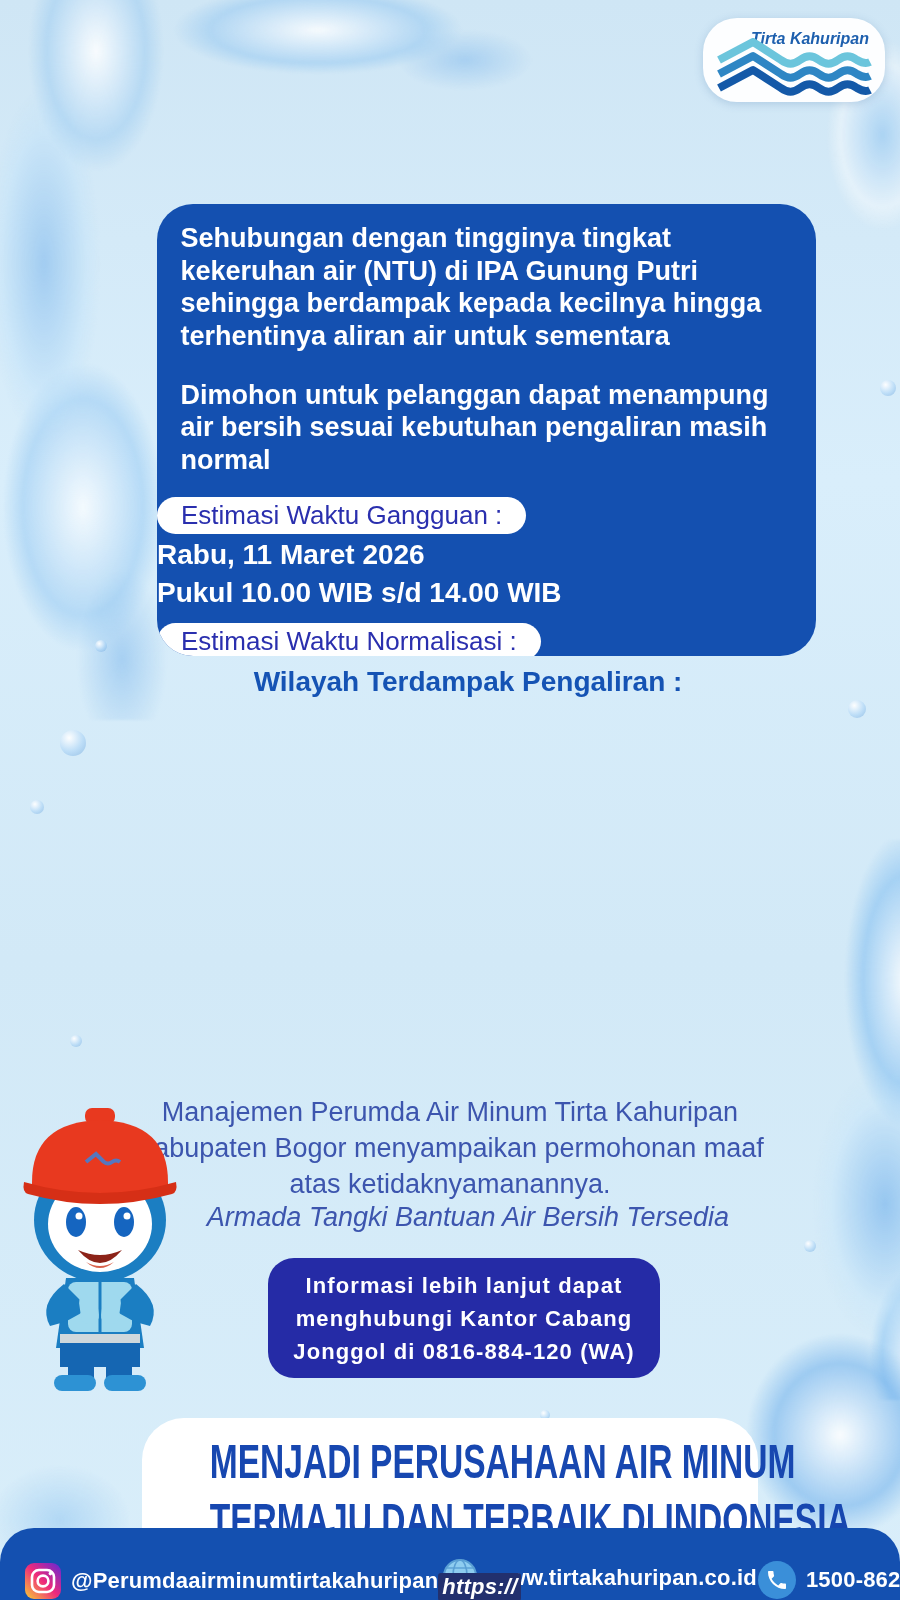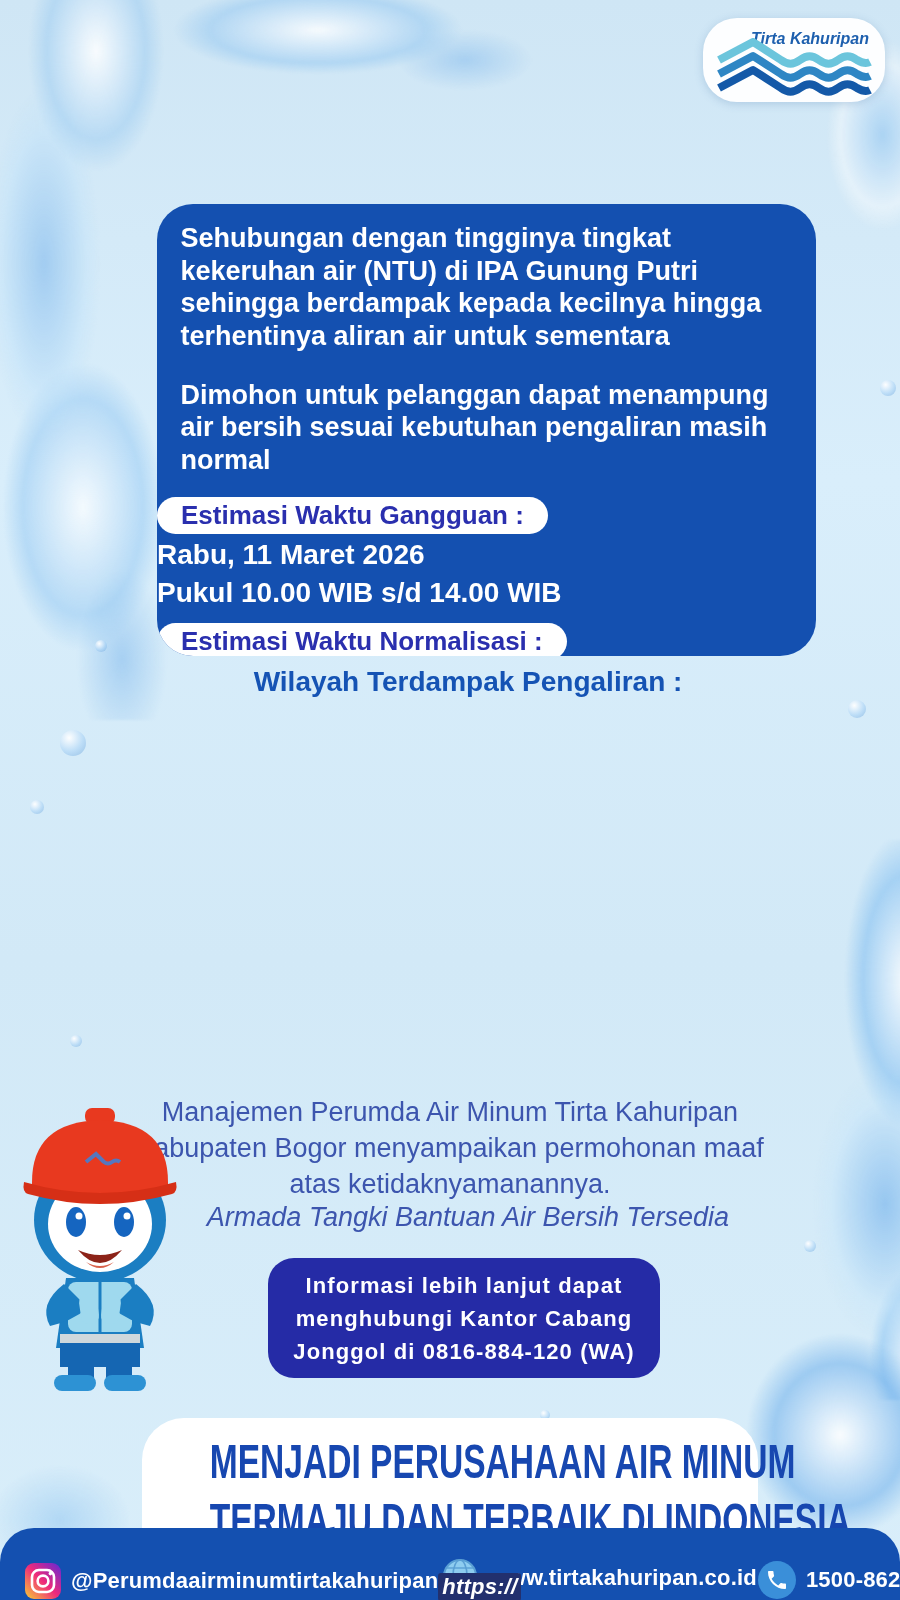--- a/index.html
+++ b/index.html
@@ -38,21 +38,21 @@
   
   .title-pill{position:absolute;left:181px;top:117px;width:540px;height:92px;background:#1450b0;
     border-radius:46px;display:flex;align-items:center;justify-content:center;}
   .title-pill span{color:#fff;font-size:37px;font-weight:bold;white-space:nowrap;letter-spacing:.5px;}
   
   .main-card{position:absolute;left:121px;top:204px;width:659px;height:452px;background:#1450b0;
     border-radius:36px;color:#fff;overflow:hidden;margin-left:36px;}
   .main-card .para{margin:0 auto;max-width:612px;font-size:27px;font-weight:bold;line-height:1.21;}
   .p1{padding-top:18px;}
   .p2{margin-top:26px !important;}
-  .pill-label{display:inline-block;background:#fff;color:#2a2fae;font-size:26px;font-weight:bold;
+  .pill-label{display:inline-block;background:#fff;color:#2a2fae;font-size:26px;font-weight:normal;
     padding:4px 24px;border-radius:24px;line-height:1.15;}
   .pl1{margin-top:20px;}
   .pl2{margin-top:14px;}
   .dt{font-size:28px;font-weight:bold;line-height:1.18;margin-top:4px;}
   
   .affected-heading{position:absolute;left:0;top:666px;width:100%;text-align:center;
     font-size:28px;font-weight:bold;color:#1553b4;}
   .areas-card{position:absolute;left:112px;top:708px;width:676px;height:316px;background:#fff;
     border-radius:44px;box-shadow:0 10px 24px rgba(90,140,190,.22);
     display:flex;align-items:center;justify-content:center;}

